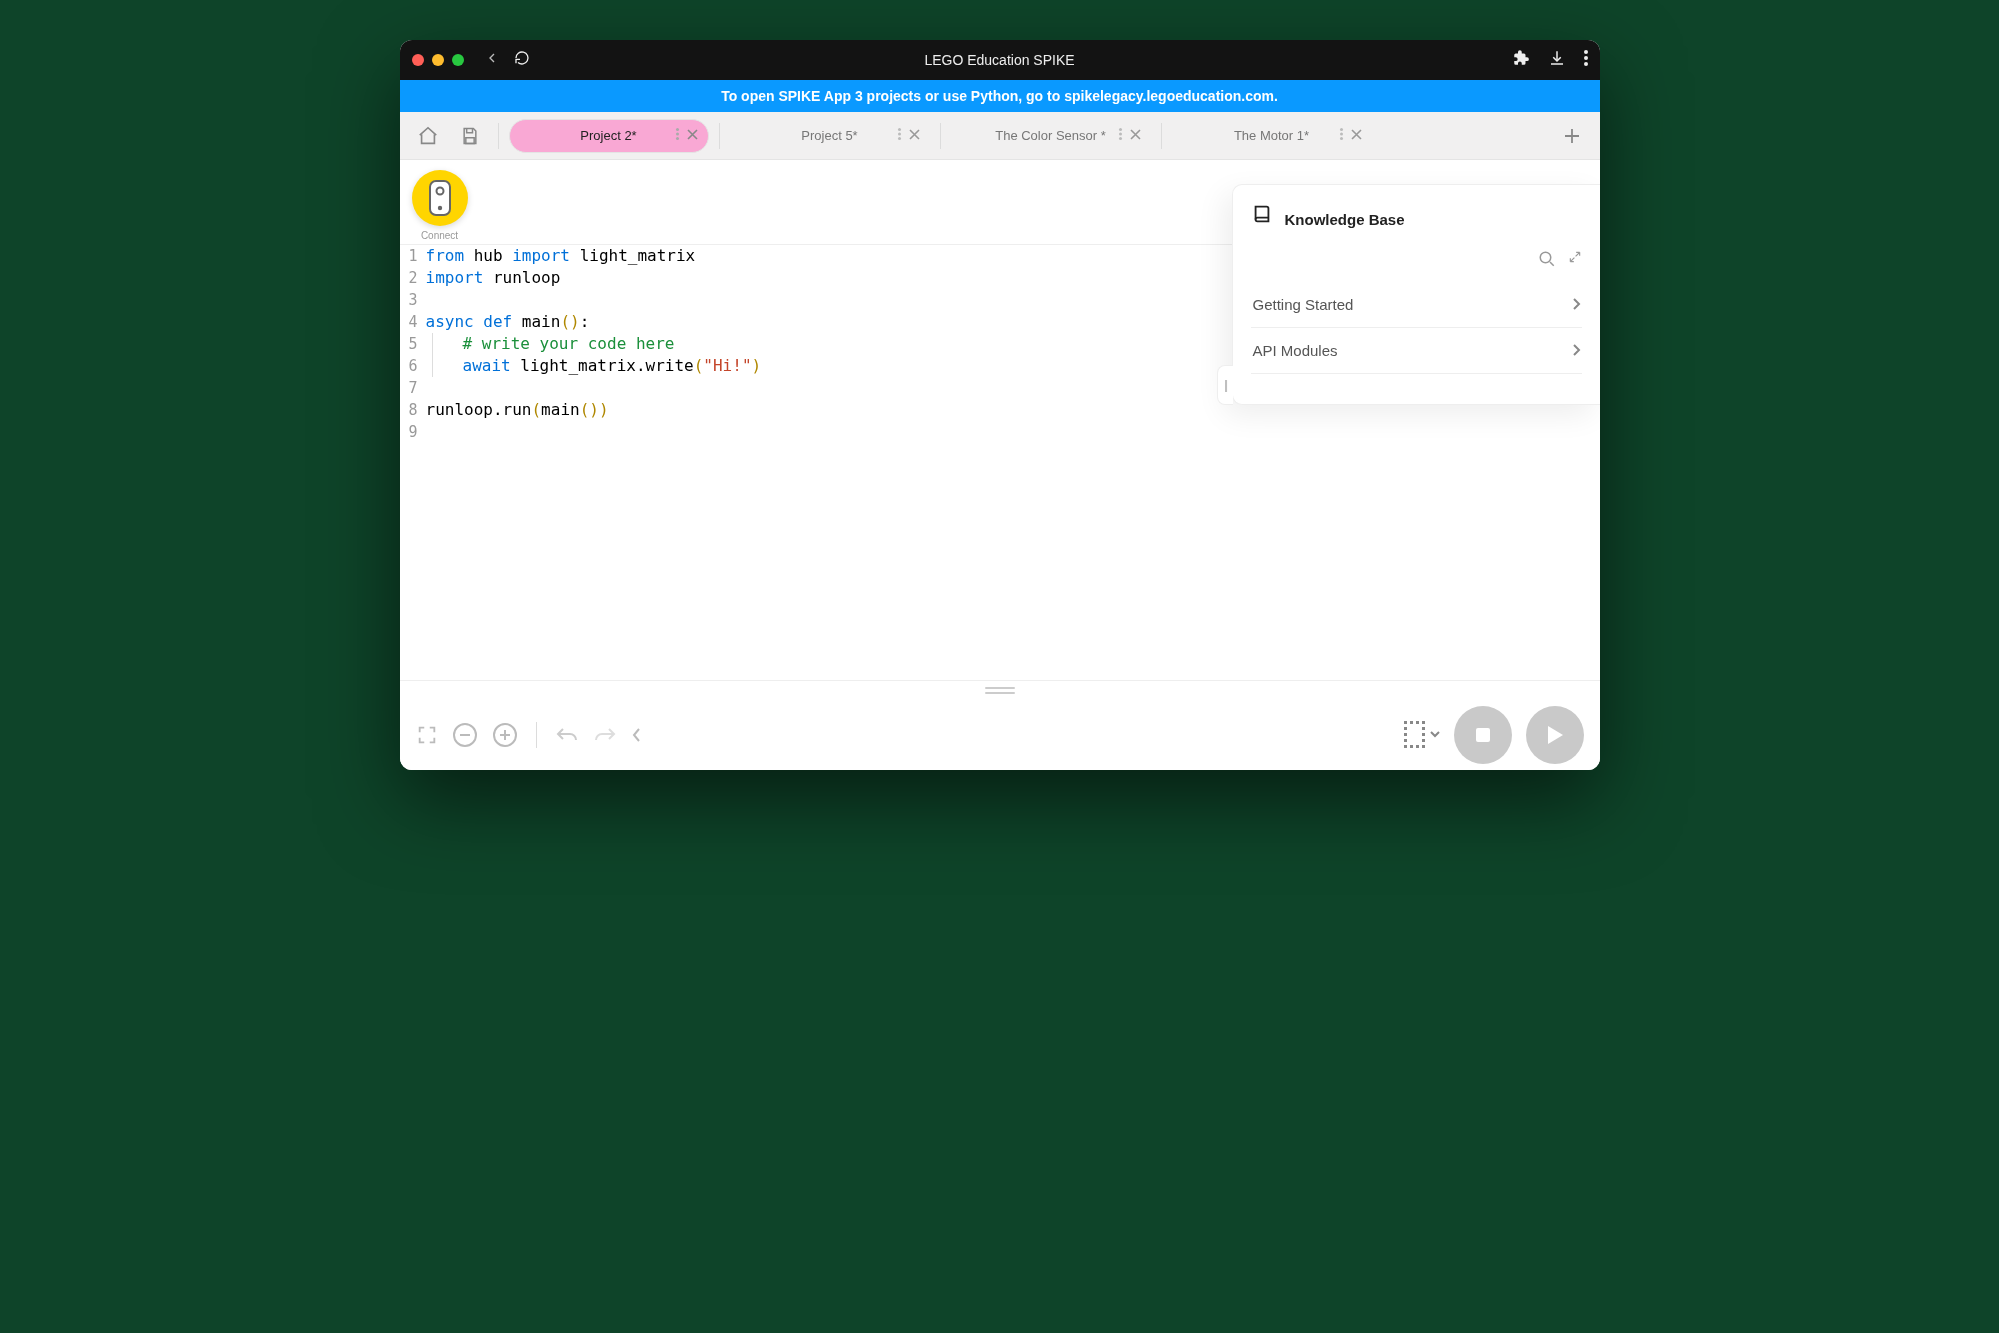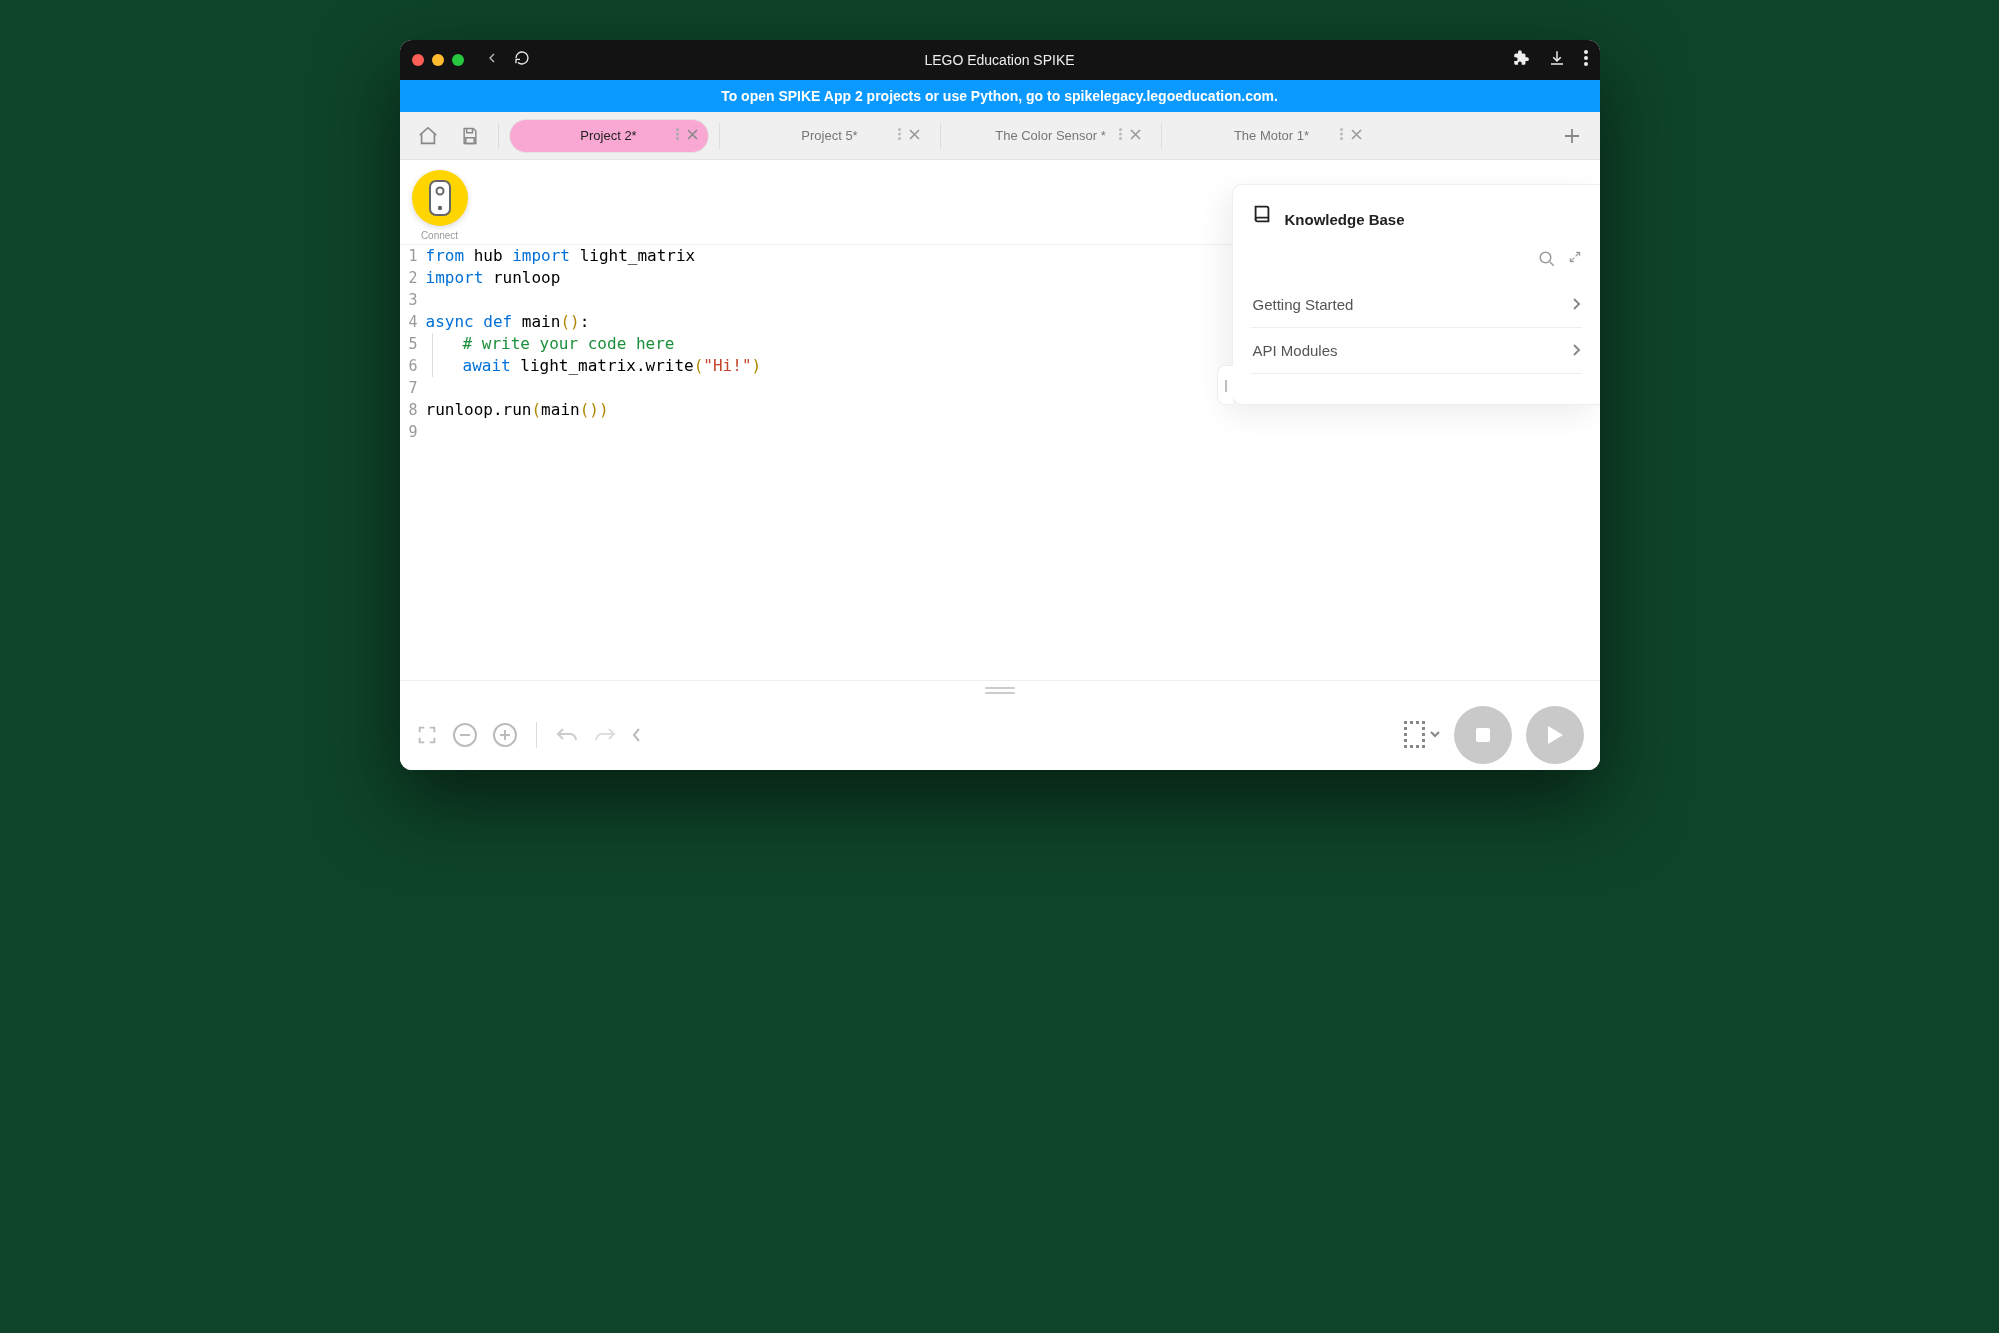--- a/index.html
+++ b/index.html
@@ -249,21 +249,21 @@
       <span>
         <svg width="4" height="16" viewBox="0 0 4 16" fill="#eee">
             <circle cx="2" cy="2" r="2"></circle>
             <circle cx="2" cy="8" r="2"></circle>
             <circle cx="2" cy="14" r="2"></circle>
           </svg>
       </span>
     </div>
   </div>
 
-  <div class="banner">To open SPIKE App 2 projects or use Python, go to spikelegacy.legoeducation.com.</div>
+  <div class="banner">To open SPIKE App 3 projects or use Python, go to spikelegacy.legoeducation.com.</div>
 
   <div class="tabbar">
     <div class="icon-btn">
       <svg width="22" height="22" viewBox="0 0 24 24" fill="none" stroke="#888" stroke-width="1.8">
           <path d="M3 11l9-8 9 8"></path>
           <path d="M5 10v10h14V10"></path>
         </svg>
     </div>
     <div class="icon-btn">
       <svg width="20" height="20" viewBox="0 0 24 24" fill="none" stroke="#888" stroke-width="1.8">

